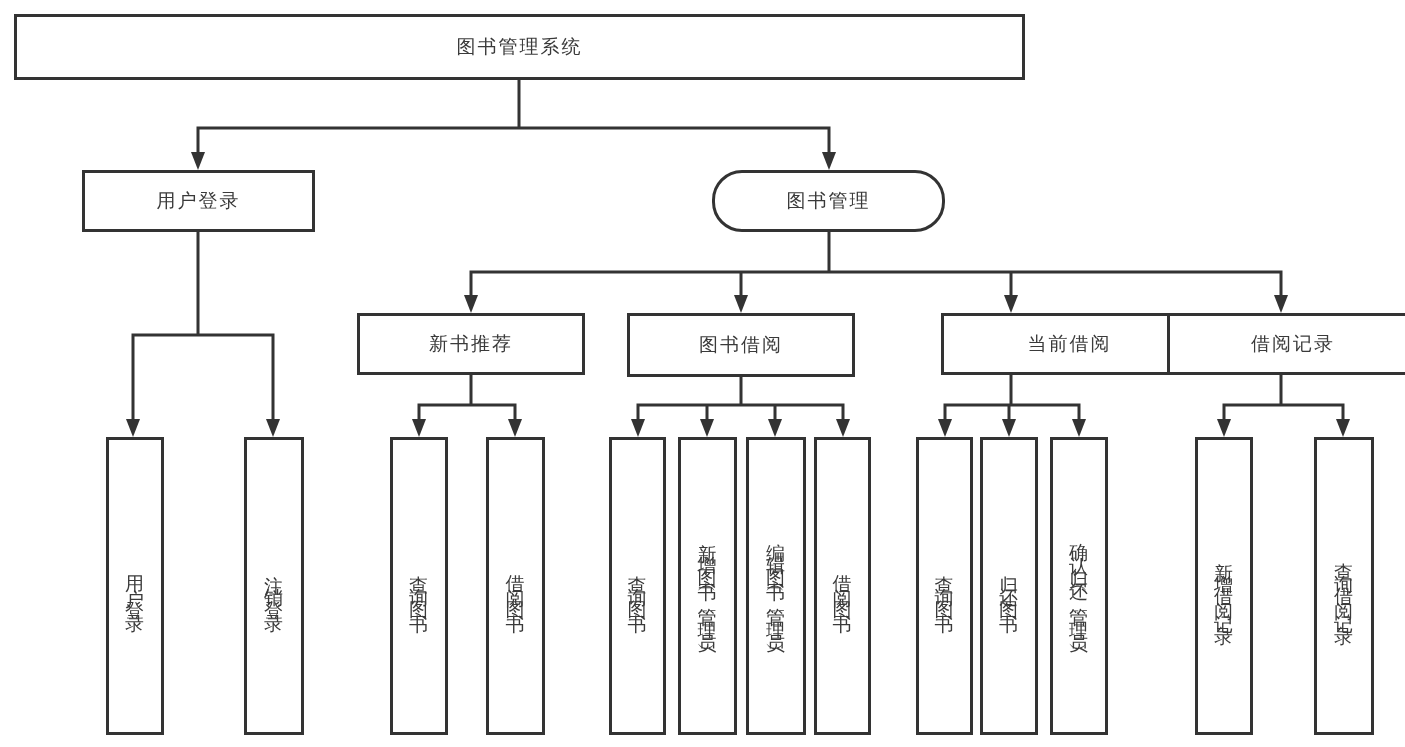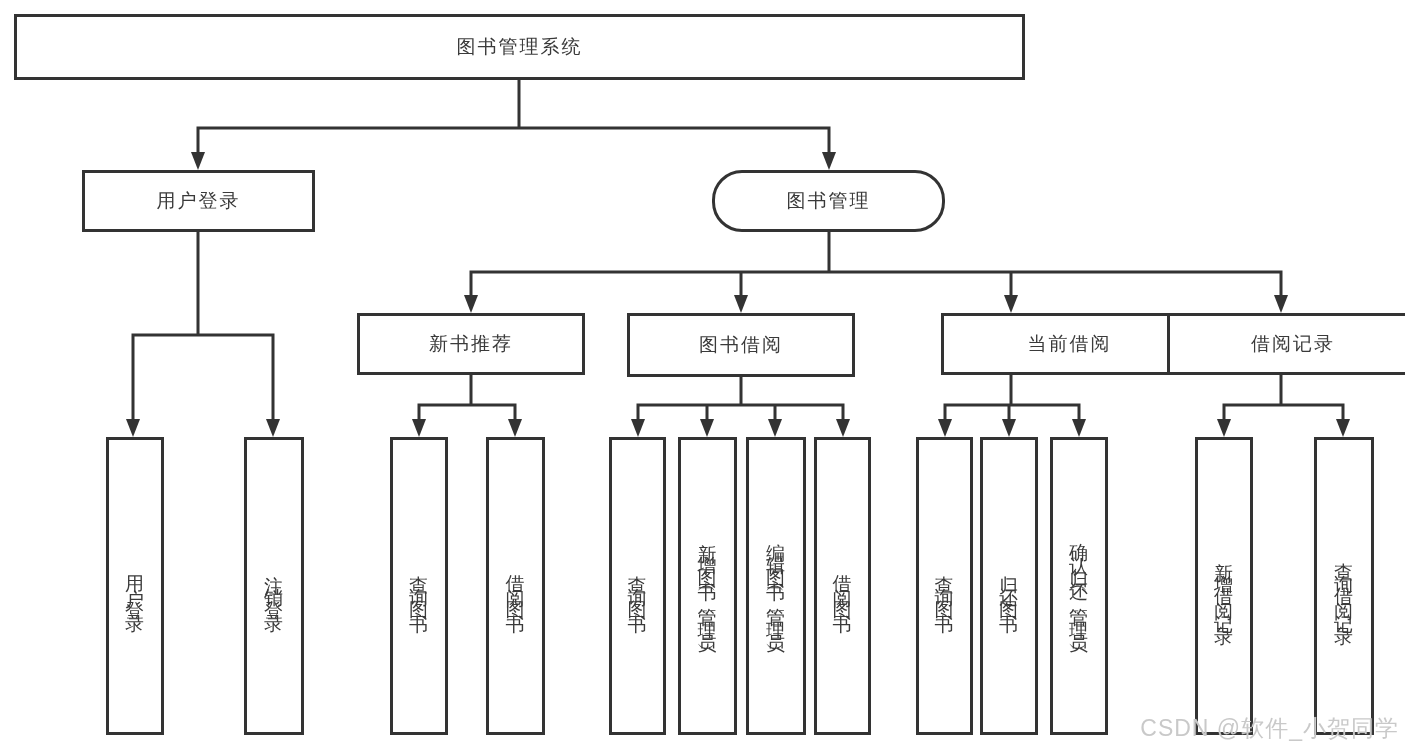--- a/index.html
+++ b/index.html
@@ -206,14 +206,13 @@
     <span class="lbl">确认归还（管理员）</span>
   </div>
 
   <div class="node vleaf" id="l-br-add">
     <span class="lbl">新增借阅记录</span>
   </div>
   <div class="node vleaf" id="l-br-query">
     <span class="lbl">查询借阅记录</span>
   </div>
 
-  <div class="watermark">CSDN @软件_小贺同学</div>
 </div>
 
 </body></html>

